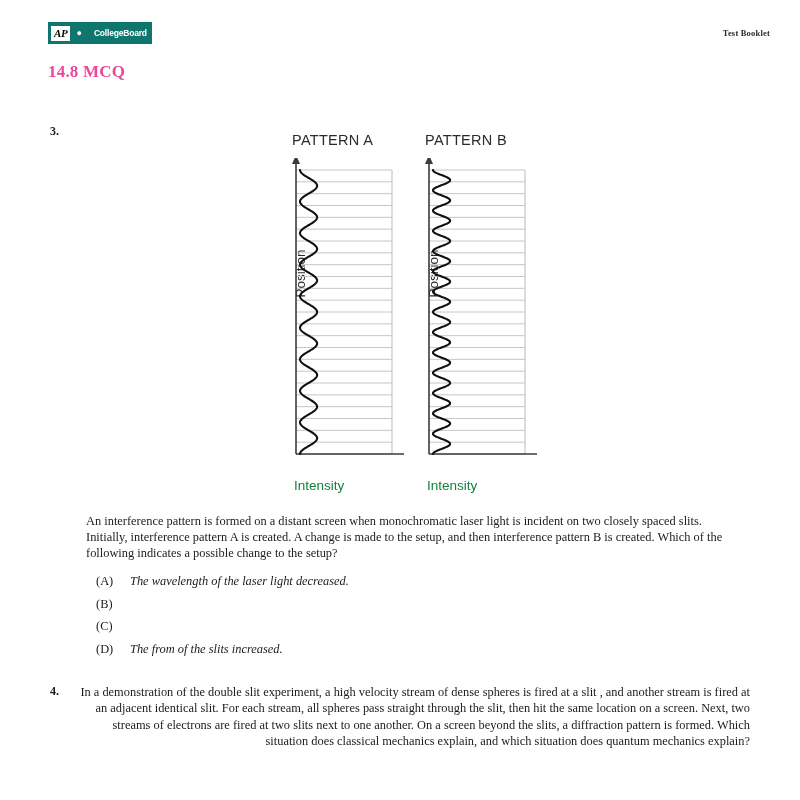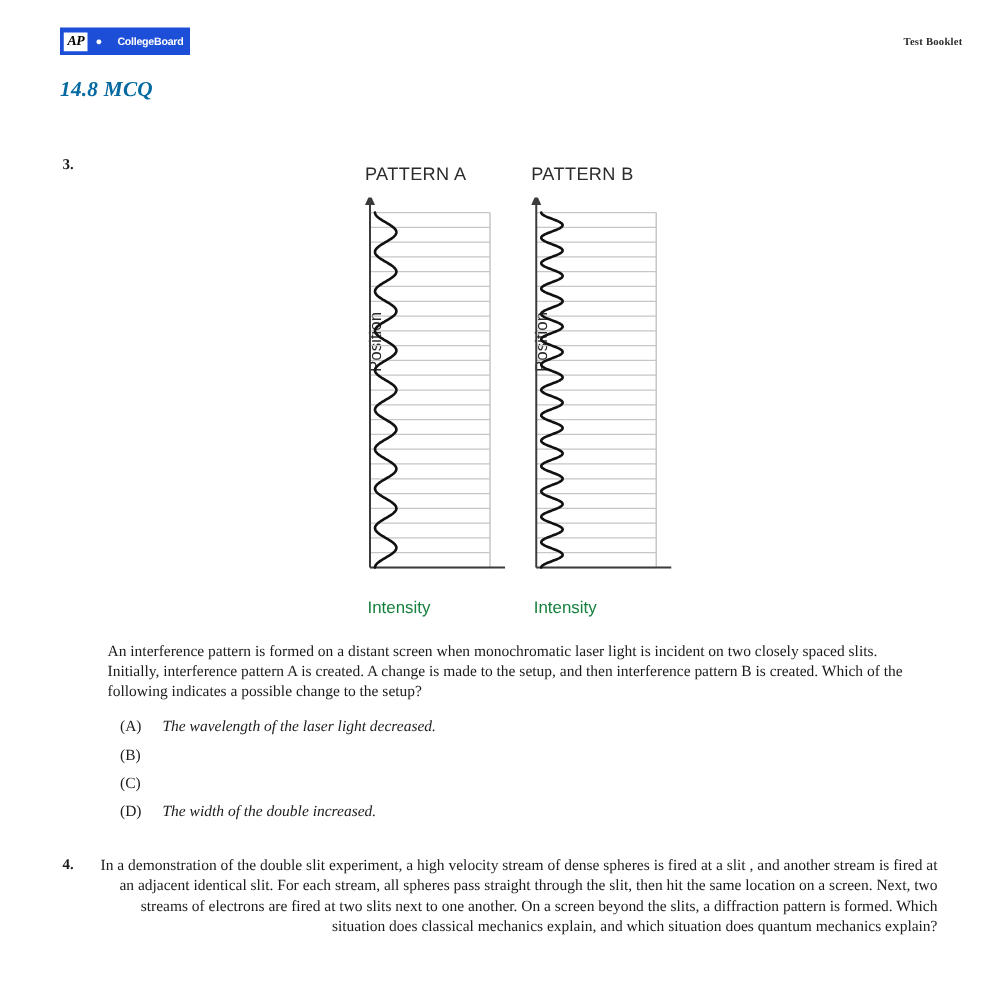--- a/index.html
+++ b/index.html
@@ -22,21 +22,21 @@
     top: 22px;
     left: 0;
     width: 800px;
     height: 30px;
   }
   #ap-logo {
     position: absolute;
     left: 48px;
     top: 0;
     height: 22px;
-    background: #1d4ed8;
+    background: #0f766e;
     display: flex;
     align-items: center;
     padding: 0 5px 0 3px;
     box-sizing: border-box;
   }
   #ap-logo .ap-mark {
     background: #ffffff;
     color: #000000;
     font-family: "Liberation Serif", serif;
     font-weight: bold;
@@ -74,22 +74,21 @@
 
   
   #section-title {
     position: absolute;
     left: 48px;
     top: 62px;
     font-family: "Liberation Serif", serif;
     font-size: 17px;
     font-weight: bold;
     letter-spacing: 0.2px;
-    color: #0369a1;
-    font-style: italic;
+    color: #ec4899;
   }
 
   
   #q3-number {
     position: absolute;
     left: 50px;
     top: 124px;
     font-size: 12px;
     font-weight: bold;
     color: #1b1b1b;
@@ -325,20 +324,20 @@
     <span class="choice-text">The wavelength of the laser light decreased.</span>
   </div>
   <div class="choice-row">
     <span class="choice-letter">(B)</span>
   </div>
   <div class="choice-row">
     <span class="choice-letter">(C)</span>
   </div>
   <div class="choice-row">
     <span class="choice-letter">(D)</span>
-    <span class="choice-text">The width of the double increased.</span>
+    <span class="choice-text">The from of the slits increased.</span>
   </div>
 </div>
 
 <div id="q4-block">
   <div id="q4-number">4.</div>
   <div id="q4-stem">In a demonstration of the double slit experiment, a high velocity stream of dense spheres is fired at a slit , and another stream is fired at an adjacent identical slit. For each stream, all spheres pass straight through the slit, then hit the same location on a screen. Next, two streams of electrons are fired at two slits next to one another. On a screen beyond the slits, a diffraction pattern is formed. Which situation does classical mechanics explain, and which situation does quantum mechanics explain?</div>
 </div>
 
 </body></html>

